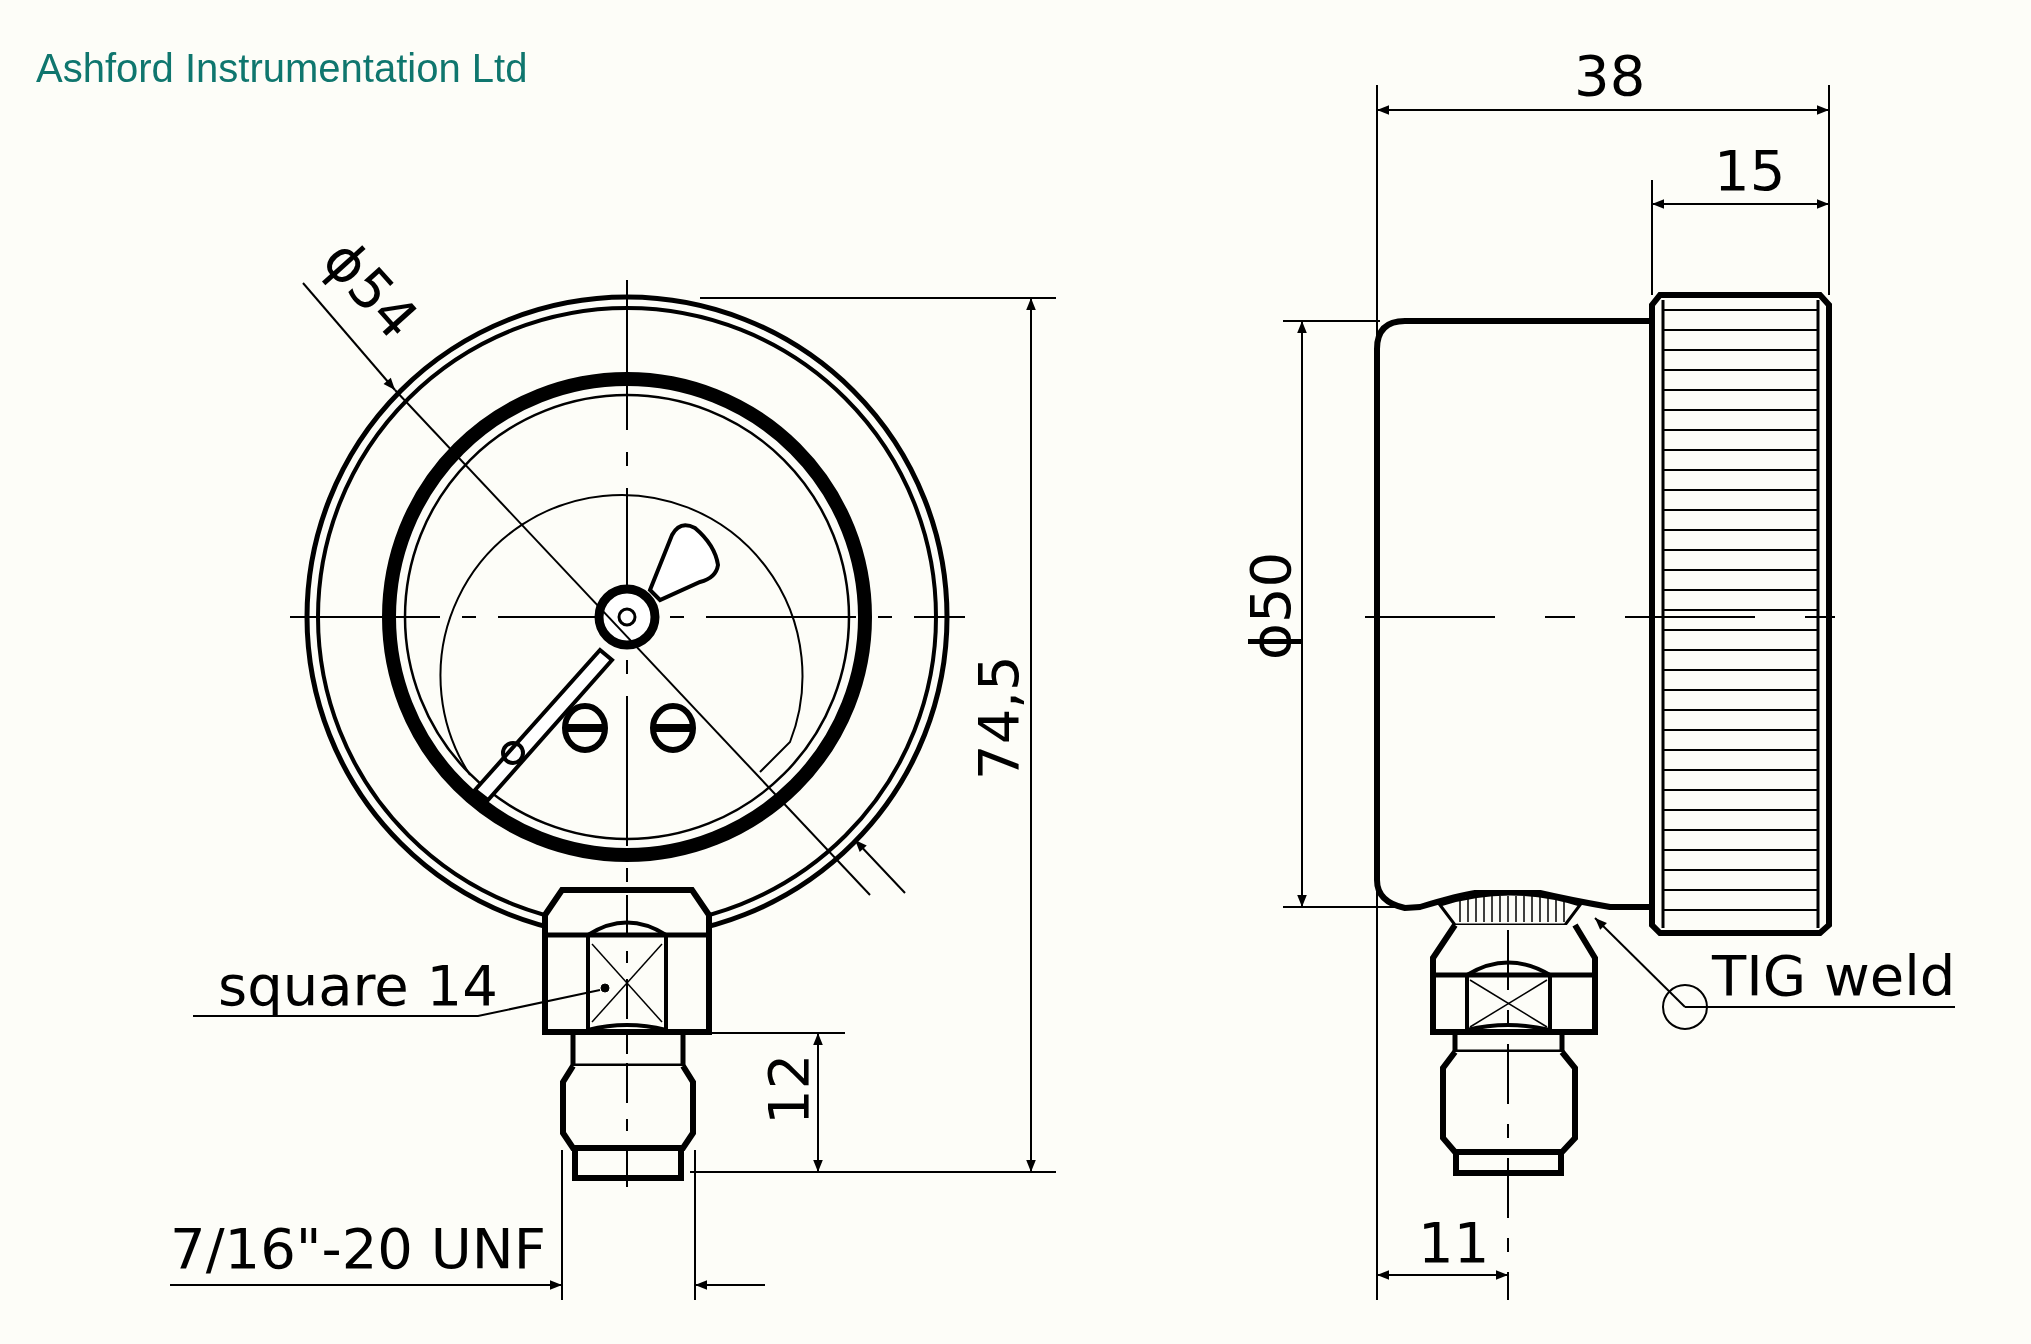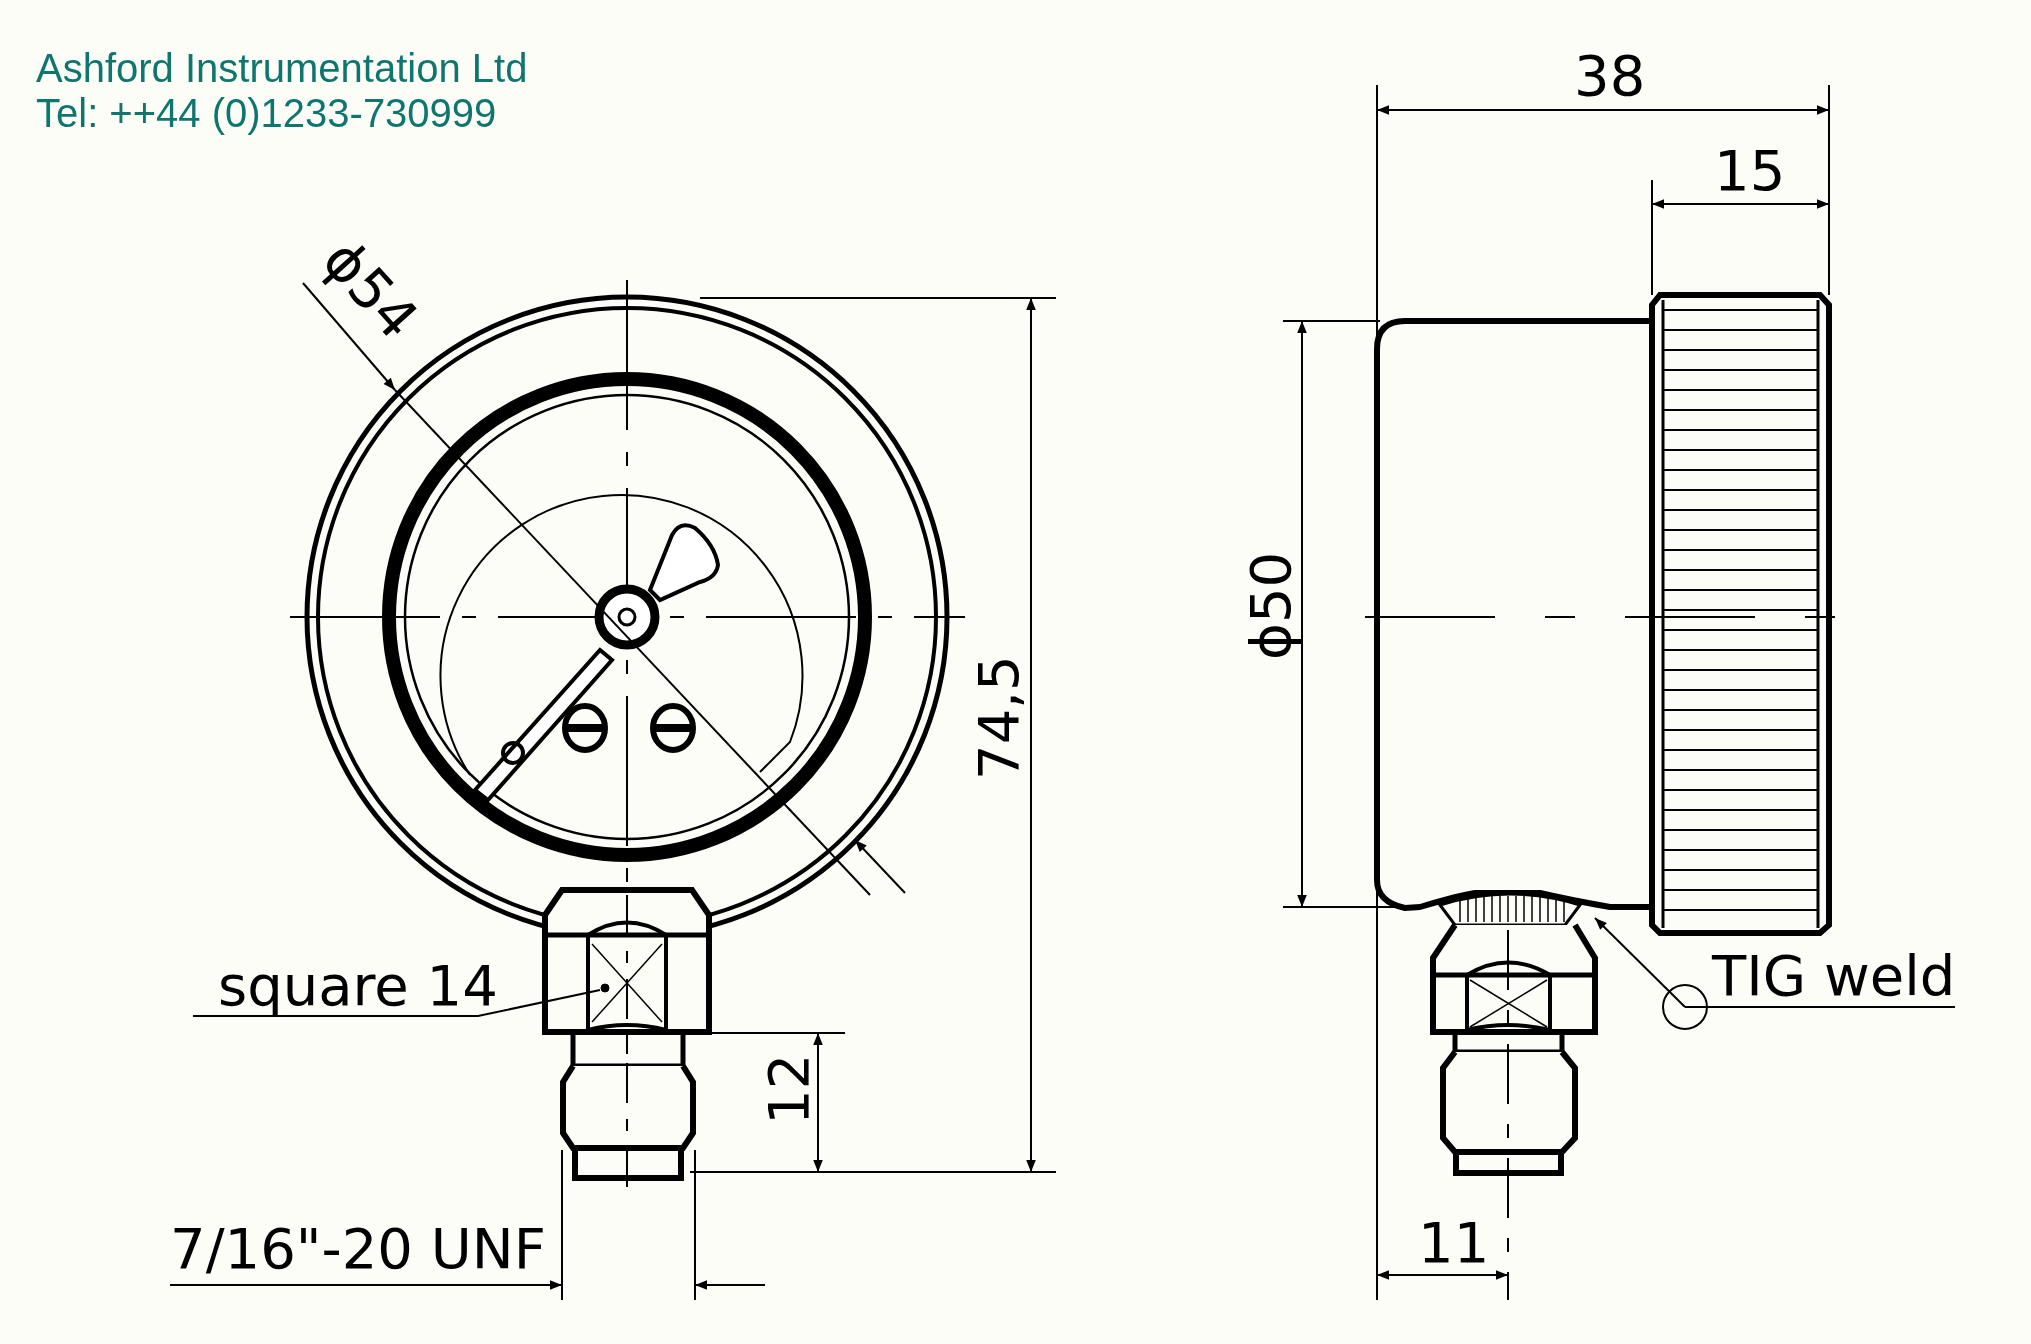--- a/index.html
+++ b/index.html
@@ -7,21 +7,20 @@
   .header { position:absolute; left:36px; top:46px; font-family:"Liberation Sans", sans-serif; font-size:40px; line-height:45px; color:#0f766e; }
   .header div { white-space:nowrap; }
   svg { position:absolute; left:0; top:0; }
   .dimtext { font-family:"DejaVu Sans", sans-serif; font-size:56px; fill:#000; }
 </style>
 </head>
 <body>
 
 <div class="header">
   <div>Ashford Instrumentation Ltd</div>
-  <div>Tel: ++44 (0)1233-730999</div>
 </div>
 
 <svg width="2031" height="1344" viewBox="0 0 2031 1344">
   <defs>
     <marker id="arr" viewBox="0 0 10 10" refX="10" refY="5" markerWidth="34" markerHeight="12" markerUnits="userSpaceOnUse" orient="auto-start-reverse">
       <path d="M0,1 L10,5 L0,9 z" fill="#000"></path>
     </marker>
   </defs>
 
   <g stroke="#000" fill="none">

